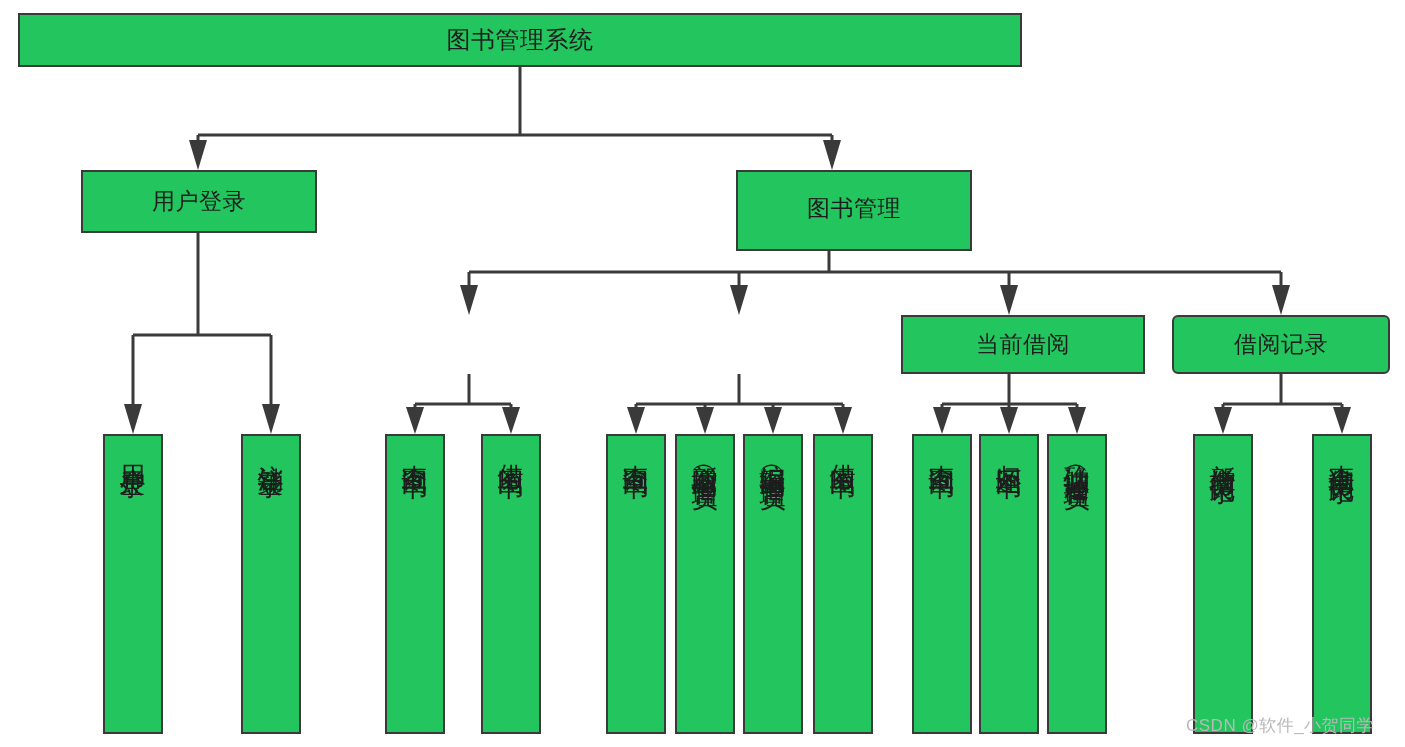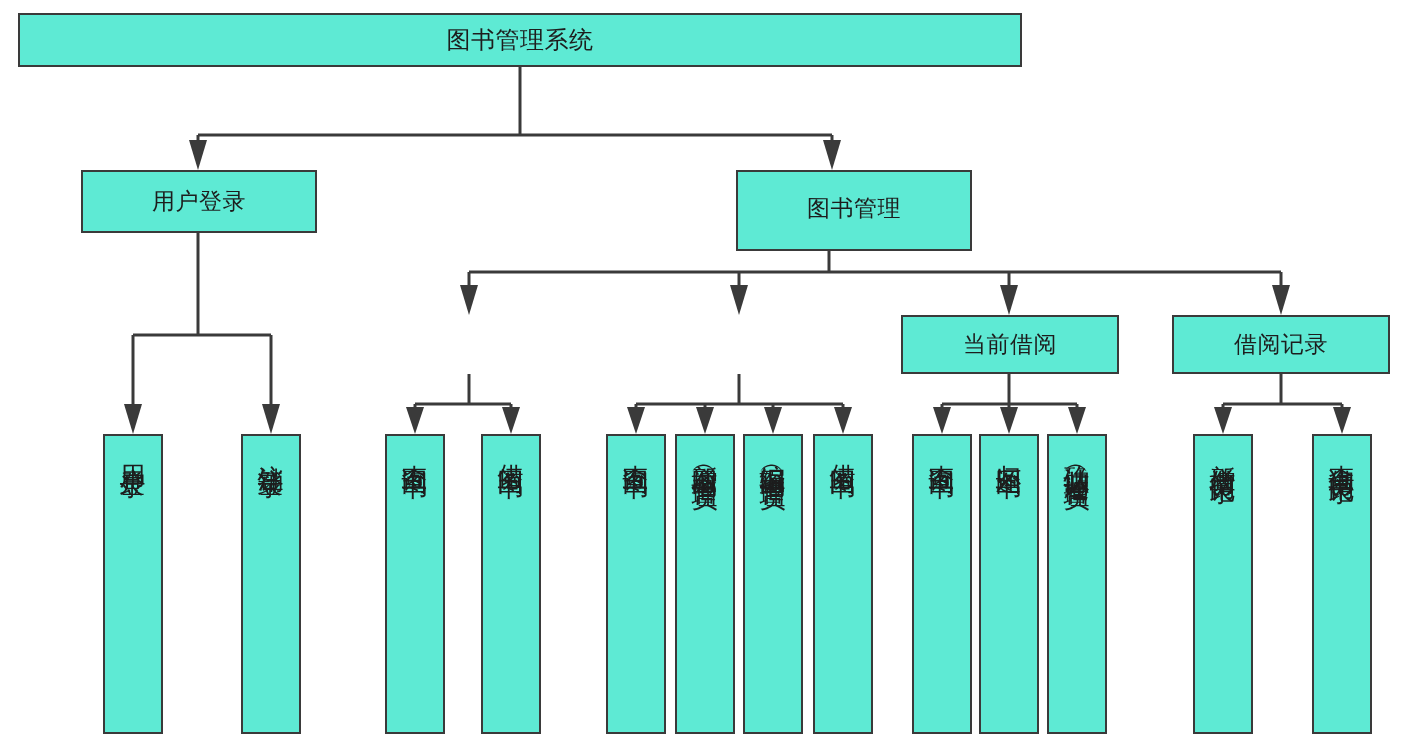--- a/index.html
+++ b/index.html
@@ -8,21 +8,21 @@
     background:#ffffff;
     font-family:"Liberation Sans","DejaVu Sans",sans-serif;
     overflow:hidden;
   }
   #canvas{position:relative;width:1405px;height:747px;}
   svg.wires{position:absolute;left:0;top:0;width:1405px;height:747px;pointer-events:none;}
 
   .node{
     position:absolute;
     box-sizing:border-box;
-    background:#5eead4;
+    background:#22c55e;
     border:2px solid #3a3a3a;
     display:flex;
     align-items:center;
     justify-content:center;
     color:#1d1d1d;
     z-index:2;
   }
   .node .lbl{
     display:block;
     text-align:center;
@@ -136,24 +136,24 @@
     <span class="lbl">图书管理系统</span>
   </div>
 
   <div class="node h-node" style="left:81px;top:170px;width:236px;height:63px;">
     <span class="lbl">用户登录</span>
   </div>
   <div class="node h-node" style="left:736px;top:170px;width:236px;height:81px;font-family:Liberation Mono, monospace;">
     <span class="lbl">图书管理</span>
   </div>
 
-  <div class="node h-node" style="left:901px;top:315px;width:218px;height:59px;">
+  <div class="node h-node" style="left:901px;top:315px;width:244px;height:59px;">
     <span class="lbl">当前借阅</span>
   </div>
-  <div class="node h-node" style="left:1172px;top:315px;width:218px;height:59px;">
+  <div class="node h-node" style="left:1172px;top:315px;width:218px;height:59px;border-radius:6px;">
     <span class="lbl">借阅记录</span>
   </div>
 
   <div class="node v-node" style="left:103px;top:434px;width:60px;height:300px;">
     <span class="lbl">用户登录</span>
   </div>
   <div class="node v-node" style="left:241px;top:434px;width:60px;height:300px;">
     <span class="lbl">注销登录</span>
   </div>
 
@@ -187,14 +187,15 @@
     <span class="lbl">确认归还（管理员）</span>
   </div>
 
   <div class="node v-node" style="left:1193px;top:434px;width:60px;height:300px;">
     <span class="lbl">新增借阅记录</span>
   </div>
   <div class="node v-node" style="left:1312px;top:434px;width:60px;height:300px;">
     <span class="lbl">查询借阅记录</span>
   </div>
 
+  <div class="watermark">CSDN @软件_小贺同学</div>
 
 </div>
 
 </body></html>

